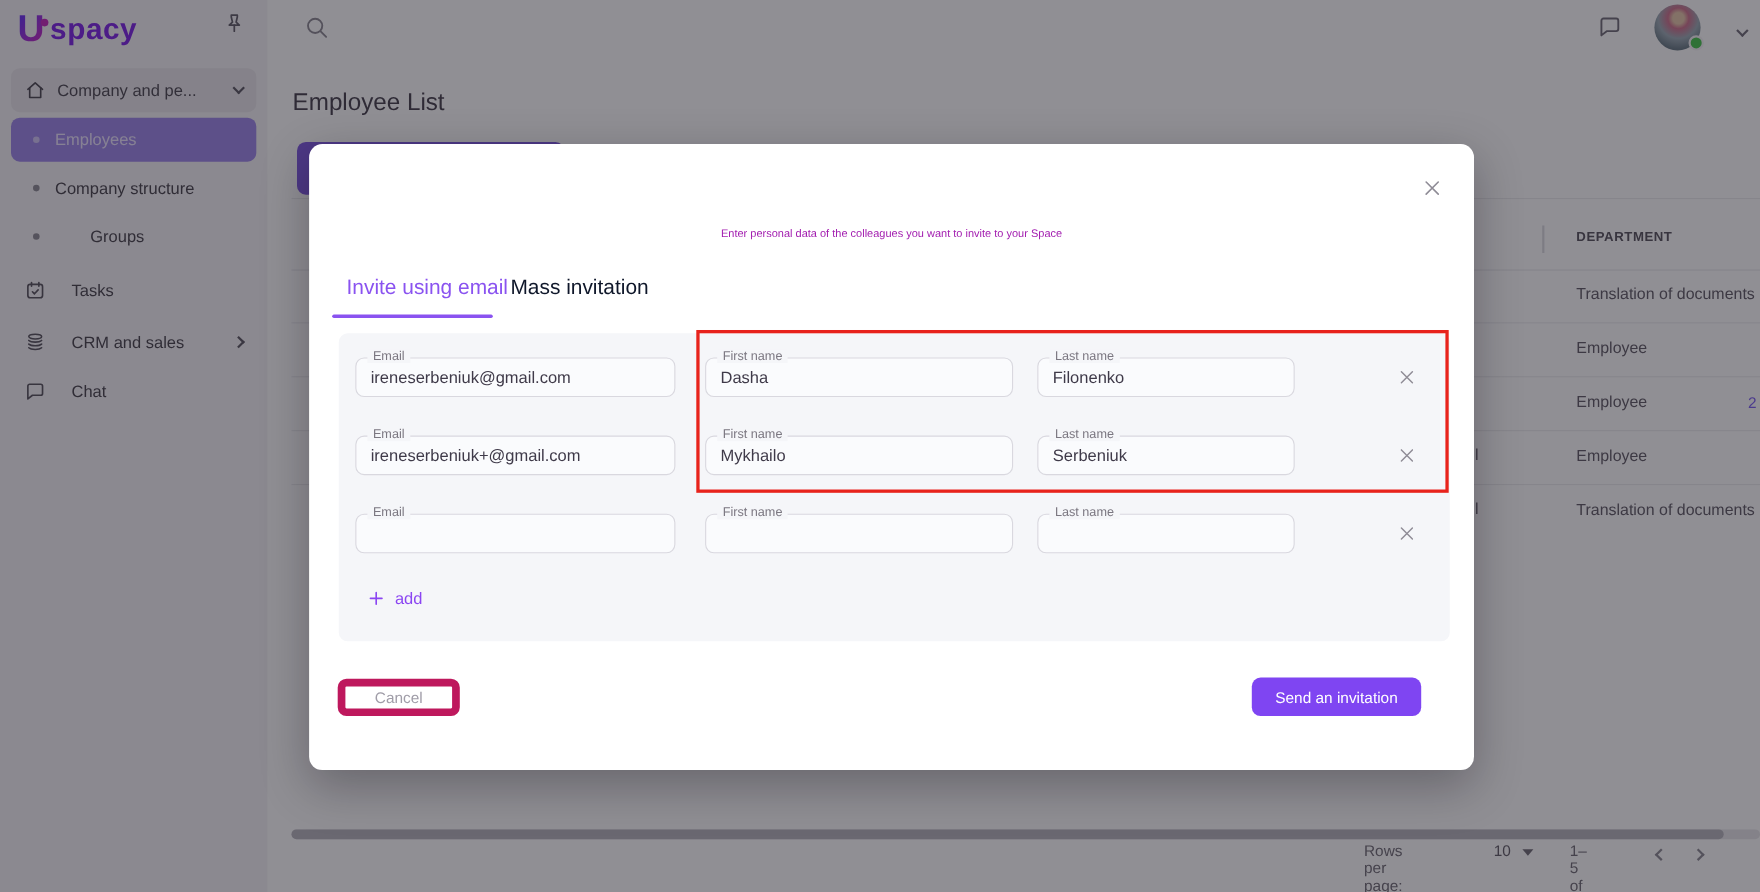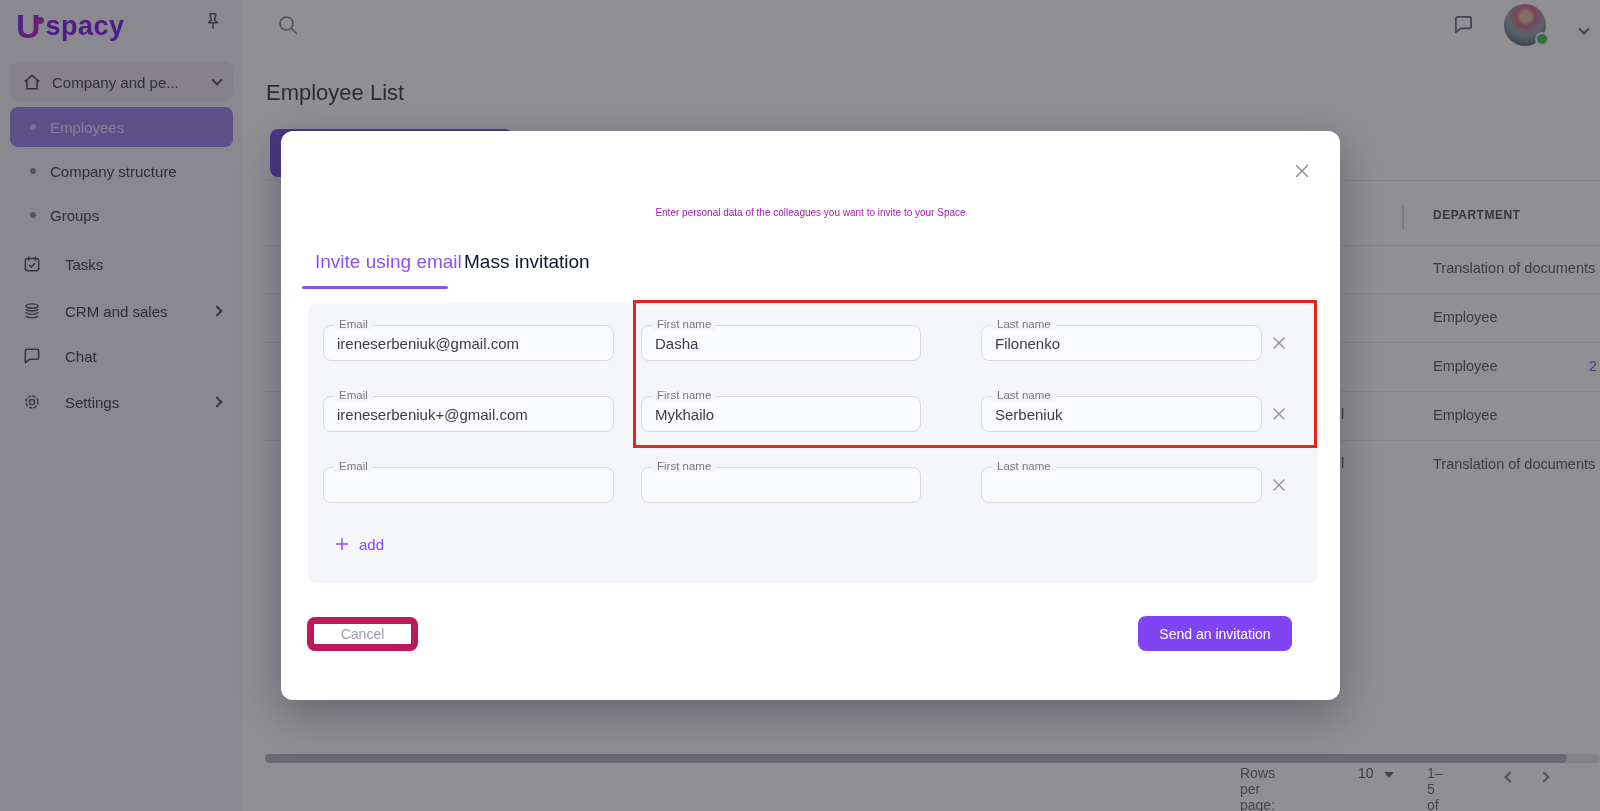--- a/index.html
+++ b/index.html
@@ -87,21 +87,21 @@
   .tab-underline{position:absolute;left:21px;top:155px;width:146px;height:2.5px;background:#8a53f0;border-radius:2px;}
   .form-panel{position:absolute;left:27px;top:172px;width:1010px;height:280px;background:#f5f6f9;border-radius:8px;}
 
   .field{position:absolute;height:36px;border:1px solid #d9d8df;border-radius:8px;background:#fafbfd;}
   .field .flabel{position:absolute;left:10px;top:-8px;font-size:11.5px;color:#7b7781;
     background:#f5f6f9;padding:0 5px;white-space:nowrap;}
   .field input{position:absolute;inset:0;border:none;background:transparent;outline:none;
     font-family:inherit;font-size:15px;color:#3f3a49;padding:0 13px;width:100%;height:100%;border-radius:8px;}
   .f-email{left:42px;width:291px;}
   .f-first{left:360px;width:280px;}
-  .f-last{left:700px;width:281px;}
+  .f-last{left:662px;width:234px;}
   .frow1{top:194px;} .frow2{top:265px;} .frow3{top:336px;}
   .row-x{position:absolute;left:988px;width:26px;height:26px;border:none;background:transparent;
     color:#8f8c96;padding:0;cursor:pointer;}
   .rx1{top:199px;} .rx2{top:270px;} .rx3{top:341px;}
 
   .add-link{position:absolute;left:52px;top:404px;display:flex;align-items:center;gap:8px;
     border:none;background:transparent;color:#8b45f2;font-size:15px;font-family:inherit;padding:0;cursor:pointer;}
   .btn-cancel{position:absolute;left:26px;top:486px;width:111px;height:34px;background:#ffffff;
     border:7px solid #be185d;border-radius:8px;color:#a09da8;font-size:14px;font-family:inherit;cursor:pointer;}
   .btn-send{position:absolute;left:857px;top:485px;width:154px;height:35px;background:#7f45f2;
@@ -141,21 +141,21 @@
     </div>
 
     <div class="nav-pill active" style="top:107px;">
       <span class="bullet"></span>
       <span>Employees</span>
     </div>
     <div class="nav-pill" style="top:151px;">
       <span class="bullet"></span>
       <span>Company structure</span>
     </div>
-    <div class="nav-pill" style="top:195px;">
+    <div class="nav-pill" style="top:195px;gap:32px;">
       <span class="bullet"></span>
       <span>Groups</span>
     </div>
 
     <div class="nav-item" style="top:244px;">
       <span class="icn">
         <svg class="svgi" width="20" height="20" viewBox="0 0 24 24" fill="none" stroke="currentColor" stroke-width="1.8" stroke-linecap="round" stroke-linejoin="round">
             <rect x="4" y="5.5" width="16" height="14.5" rx="2.5"></rect>
             <path d="M8 3.5v4M16 3.5v4"></path>
             <path d="M9 13.5l2.2 2.2 4-4.2"></path>
@@ -175,30 +175,20 @@
       <span class="lbl">CRM and sales</span>
       <span class="chev right"></span>
     </div>
     <div class="nav-item" style="top:336px;">
       <span class="icn">
         <svg class="svgi" width="20" height="20" viewBox="0 0 24 24" fill="none" stroke="currentColor" stroke-width="1.8" stroke-linejoin="round">
             <path d="M4 6a2 2 0 0 1 2-2h12a2 2 0 0 1 2 2v8a2 2 0 0 1-2 2H9l-5 4z"></path>
           </svg>
       </span>
       <span class="lbl">Chat</span>
-    </div>
-    <div class="nav-item" style="top:382px;">
-      <span class="icn">
-        <svg class="svgi" width="20" height="20" viewBox="0 0 24 24" fill="none" stroke="currentColor" stroke-width="1.7" stroke-linecap="round">
-            <circle cx="12" cy="12" r="3.1"></circle>
-            <circle cx="12" cy="12" r="7.2" stroke-dasharray="2.8 2.9"></circle>
-          </svg>
-      </span>
-      <span class="lbl">Settings</span>
-      <span class="chev right"></span>
     </div>
   </div>
 
   <span class="topbar-search">
     <svg class="svgi" width="24" height="24" viewBox="0 0 24 24" fill="none" stroke="currentColor" stroke-width="1.7" stroke-linecap="round">
         <circle cx="10.5" cy="10.5" r="6.5"></circle>
         <path d="M15.5 15.5l5 5"></path>
       </svg>
   </span>
   <span class="topbar-chat">

